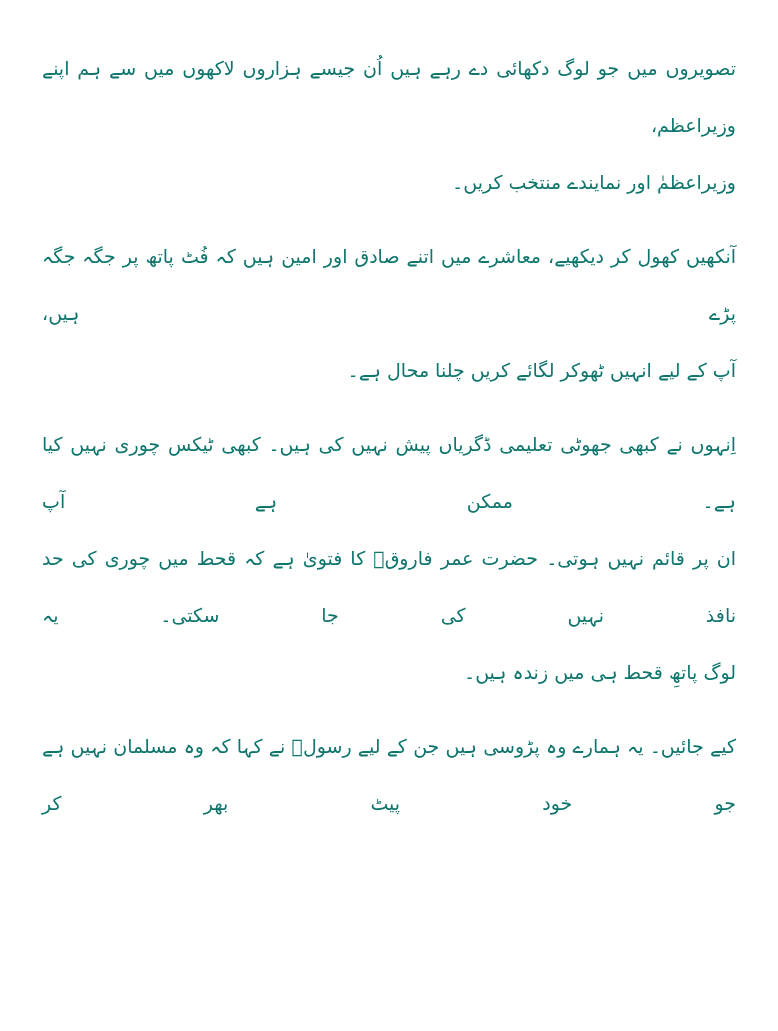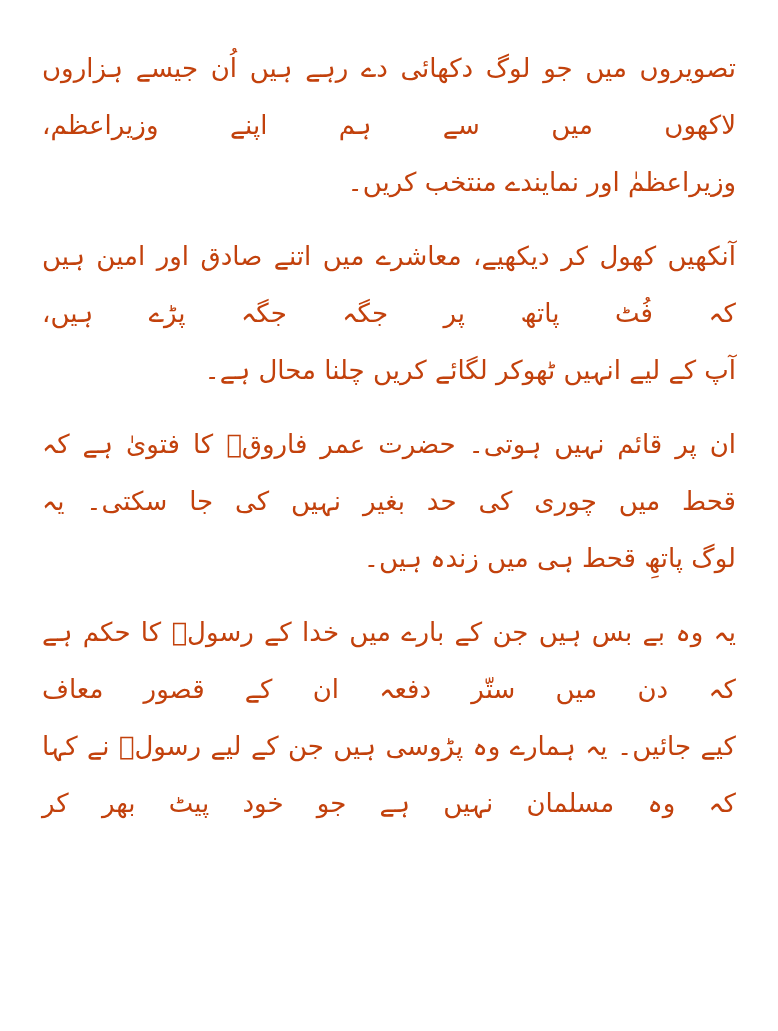--- a/index.html
+++ b/index.html
@@ -19,26 +19,26 @@
     width: 778px;
     height: 1031px;
     padding: 40px 42px 20px 42px;
     background: #ffffff;
     direction: rtl;
   }
   .paragraph {
     margin: 0 0 17px 0;
   }
   .line {
-    font-size: 26px;
+    font-size: 19px;
     line-height: 57px;
     white-space: nowrap;
     direction: rtl;
     text-align: right;
-    color: #c2410c;
+    color: #0f766e;
   }
   
   .line.full {
     text-align: justify;
     text-align-last: justify;
     white-space: normal;
   }
   
   .line.last {
     text-align: right;
@@ -54,23 +54,23 @@
     <div class="line full">تصویروں میں جو لوگ دکھائی دے رہے ہیں اُن جیسے ہزاروں لاکھوں میں سے ہم اپنے وزیراعظم،</div>
     <div class="line last">وزیراعظمٰ اور نمایندے منتخب کریں۔</div>
   </div>
 
   <div class="paragraph">
     <div class="line full">آنکھیں کھول کر دیکھیے، معاشرے میں اتنے صادق اور امین ہیں کہ فُٹ پاتھ پر جگہ جگہ پڑے ہیں،</div>
     <div class="line last">آپ کے لیے انہیں ٹھوکر لگائے کریں چلنا محال ہے۔</div>
   </div>
 
   <div class="paragraph">
-    <div class="line full">ان پر قائم نہیں ہوتی۔ حضرت عمر فاروقؓ کا فتویٰ ہے کہ قحط میں چوری کی حد بغیر نہیں کی جا سکتی۔ یہ</div>
+    <div class="line full">اِنہوں نے کبھی جھوٹی تعلیمی ڈگریاں پیش نہیں کی ہیں۔ کبھی ٹیکس چوری نہیں کیا ہے۔ ممکن ہے آپ</div>
+    <div class="line full">ان پر قائم نہیں ہوتی۔ حضرت عمر فاروقؓ کا فتویٰ ہے کہ قحط میں چوری کی حد نافذ نہیں کی جا سکتی۔ یہ</div>
     <div class="line last">لوگ پاتھِ قحط ہی میں زندہ ہیں۔</div>
   </div>
 
   <div class="paragraph">
-    <div class="line full">یہ وہ بے بس ہیں جن کے بارے میں خدا کے رسولؐ کا حکم ہے کہ دن میں ستّر دفعہ ان کے قصور معاف</div>
     <div class="line full">کیے جائیں۔ یہ ہمارے وہ پڑوسی ہیں جن کے لیے رسولؐ نے کہا کہ وہ مسلمان نہیں ہے جو خود پیٹ بھر کر</div>
 
   </div>
 
 </div>
 
 </body></html>

